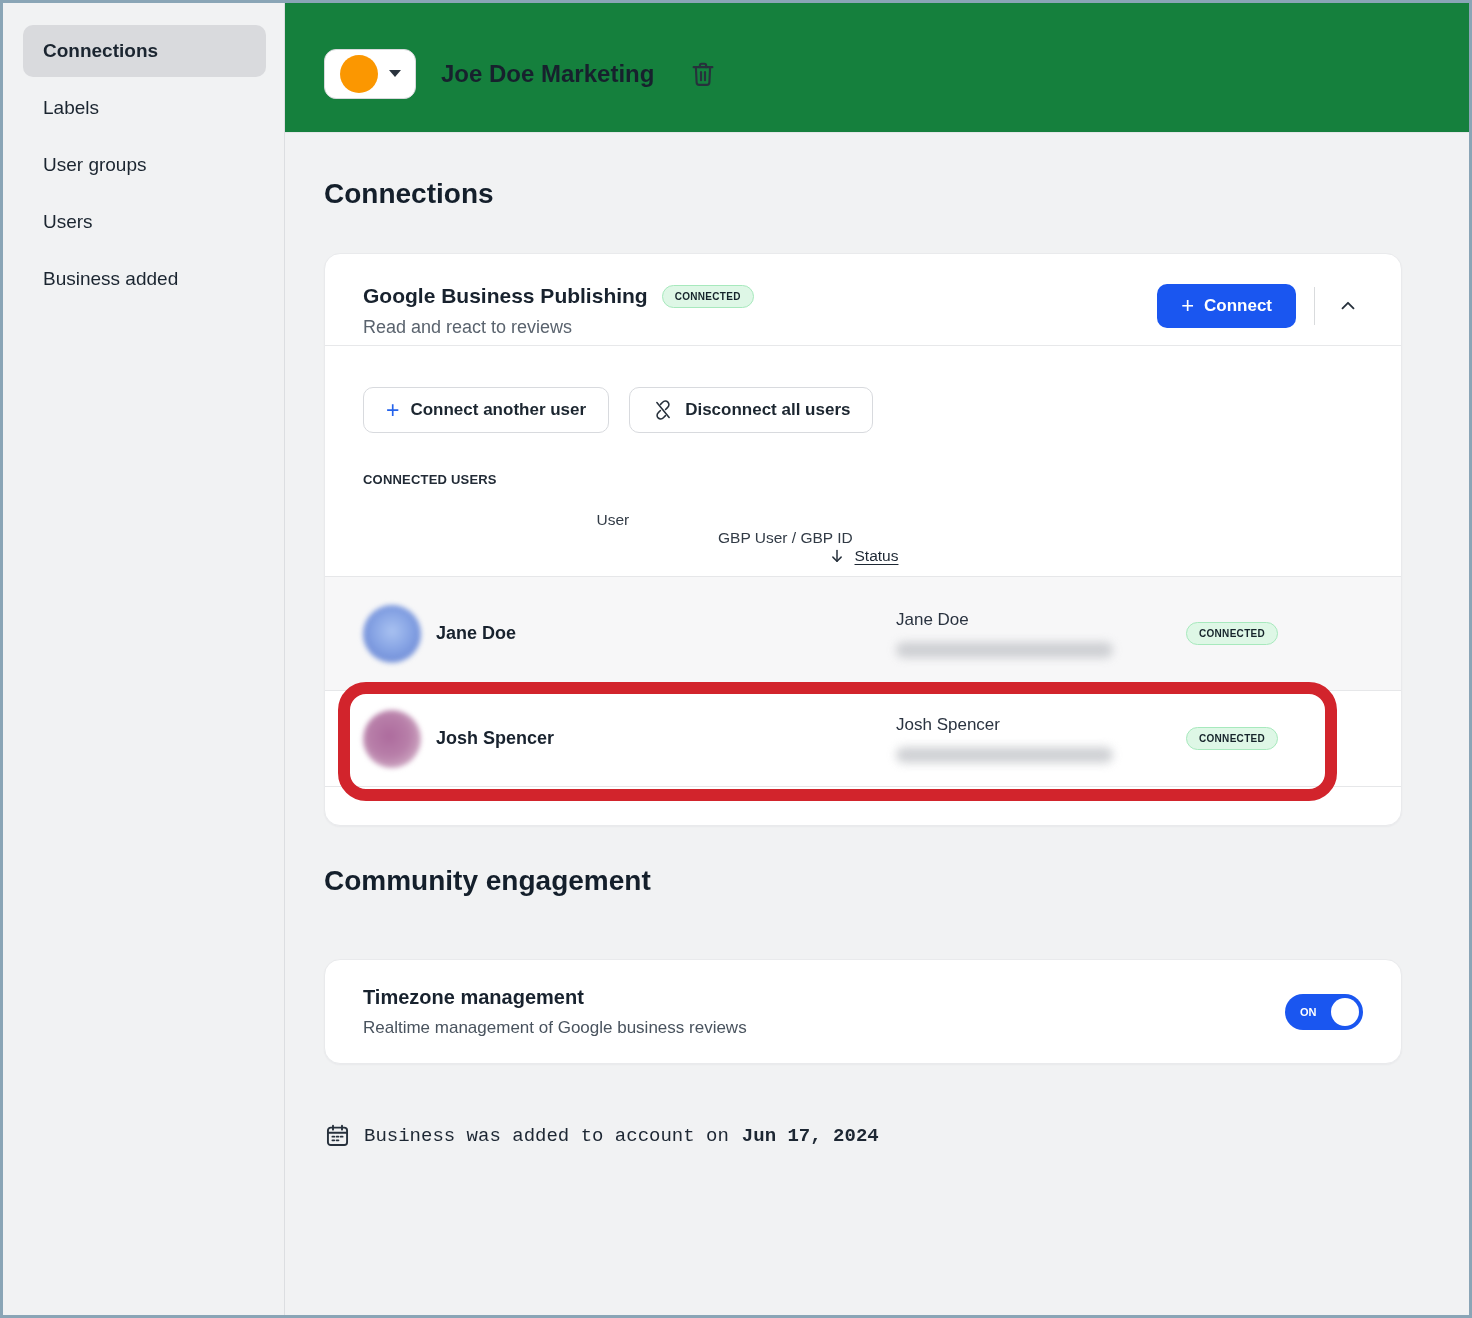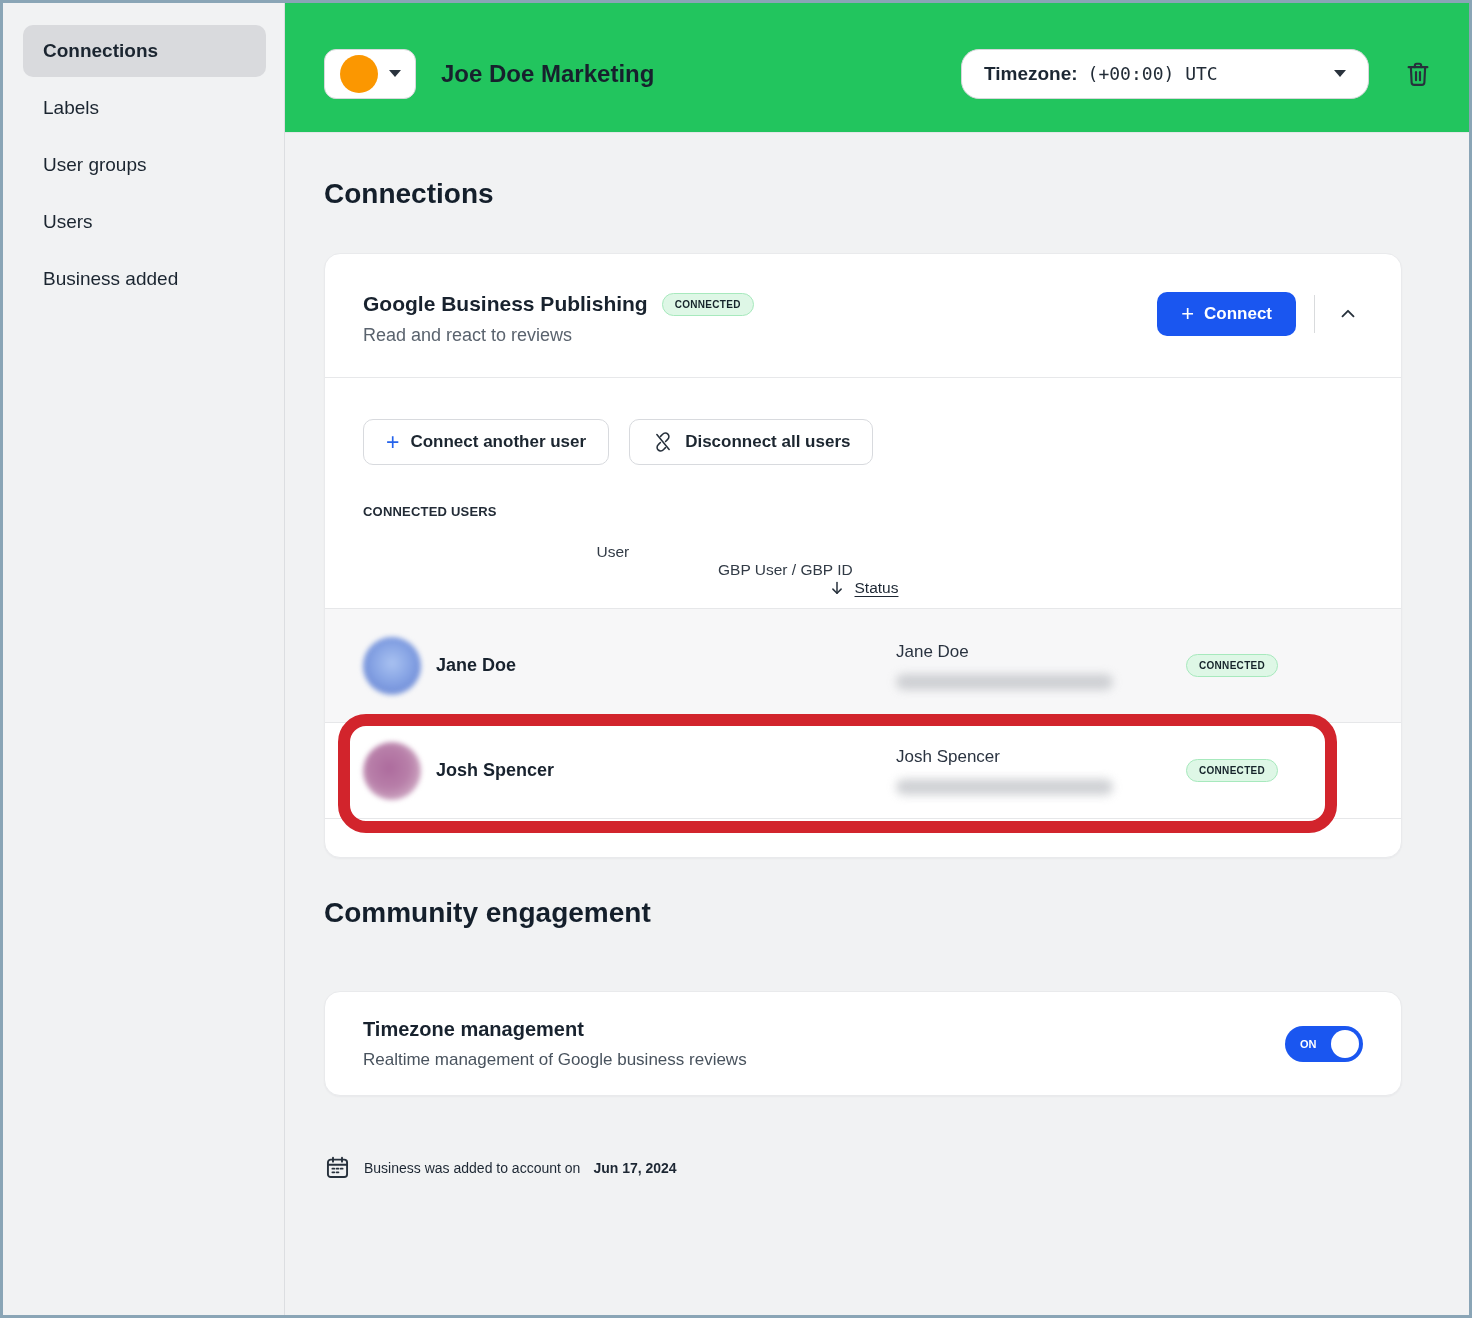--- a/index.html
+++ b/index.html
@@ -29,21 +29,21 @@
     padding: 0 20px;
     border-radius: 10px;
     font-size: 19px; color: #1b2530;
     cursor: pointer;
   }
   .side-item.active { background: #d9dadd; font-weight: 700; }
   
   .main { flex: 1; display: flex; flex-direction: column; min-width: 0; }
   .topbar {
     height: 130px; flex: 0 0 130px;
-    background: #22c55e;
+    background: #15803d;
     border-bottom: 1px solid #e4e6e8;
     display: flex; align-items: center;
     padding: 12px 36px 0 39px;
   }
   .avatar-select {
     width: 92px; height: 50px;
     border: 1px solid #d7d9dc; border-radius: 12px;
     background: #fff;
     display: flex; align-items: center; justify-content: center; gap: 11px;
     cursor: pointer;
@@ -78,22 +78,22 @@
     width: 1078px;
     background: #fff;
     border: 1px solid #e9eaec;
     border-radius: 16px;
     box-shadow: 0 1px 2px rgba(16,24,40,.04);
   }
   .card-connections { margin-top: 43px; }
   
   .gbp-header {
     display: flex; align-items: flex-start;
-    padding: 38px 38px 0 38px;
-    height: 124px;
+    padding: 30px 38px 0 38px;
+    height: 92px;
     border-bottom: 1px solid #e7e8ea;
     gap: 20px;
   }
   .gbp-title-row { display: flex; align-items: center; gap: 14px; }
   .gbp-title { font-size: 21px; font-weight: 700; color: #18222e; }
   .badge {
     display: inline-flex; align-items: center;
     background: #def7e6;
     border: 1px solid #a7e9bd;
     border-radius: 14px;
@@ -185,21 +185,21 @@
     background: #1a56f0; border: none; border-radius: 18px;
     display: flex; align-items: center;
     cursor: pointer; position: relative;
   }
   .toggle-label { color: #fff; font-size: 11px; font-weight: 700; margin-left: 15px; font-family: "Liberation Sans", sans-serif; }
   .toggle-knob { position: absolute; right: 4px; width: 28px; height: 28px; border-radius: 50%; background: #fff; }
   
   .footer-note {
     margin-top: 58px;
     display: flex; align-items: center; gap: 13px;
-    font-size: 14px; color: #1d2733;
+    font-size: 19px; color: #1d2733; font-family: Liberation Mono, monospace;
   }
   .footer-note b { font-weight: 700; }
   svg.ico { stroke: #27313c; fill: none; stroke-width: 1.7; stroke-linecap: round; stroke-linejoin: round; }
 </style>
 </head>
 <body>
 
 <div class="frame">
 
   <aside class="sidebar">
@@ -221,25 +221,20 @@
   </aside>
 
   <div class="main">
 
     <header class="topbar">
       <button class="avatar-select">
         <span class="avatar-dot"></span>
         <span class="caret-down"></span>
       </button>
       <h1 class="biz-title">Joe Doe Marketing</h1>
-      <div class="tz-select">
-        <span class="tz-label">Timezone:</span>
-        <span class="tz-value">(+00:00) UTC</span>
-        <span class="caret-down"></span>
-      </div>
       <button class="trash-btn">
         <svg class="ico" width="30" height="30" viewBox="0 0 24 24">
           <path d="M4.5 6.5h15"></path>
           <path d="M9.5 6.5V5.2a1.4 1.4 0 0 1 1.4-1.4h2.2a1.4 1.4 0 0 1 1.4 1.4v1.3"></path>
           <path d="M6.3 6.5l.6 12.3a2 2 0 0 0 2 1.9h6.2a2 2 0 0 0 2-1.9l.6-12.3"></path>
           <path d="M10.4 10.5v6.5"></path>
             <path d="M13.6 10.5v6.5"></path>
         </svg>
       </button>
     </header>

